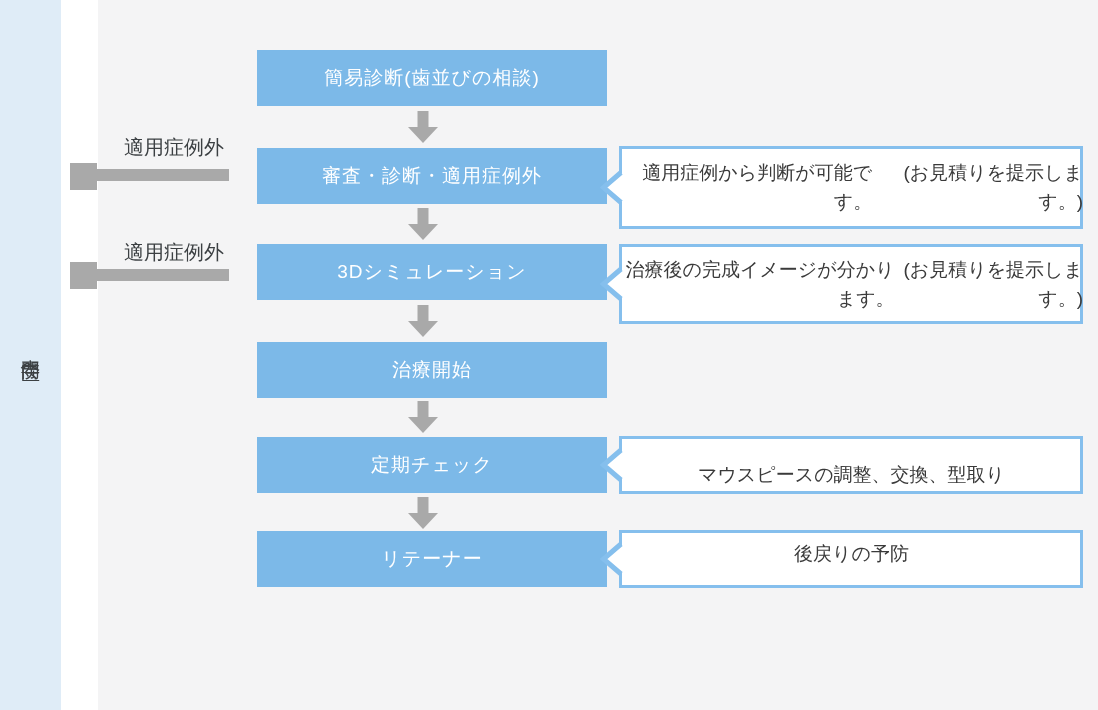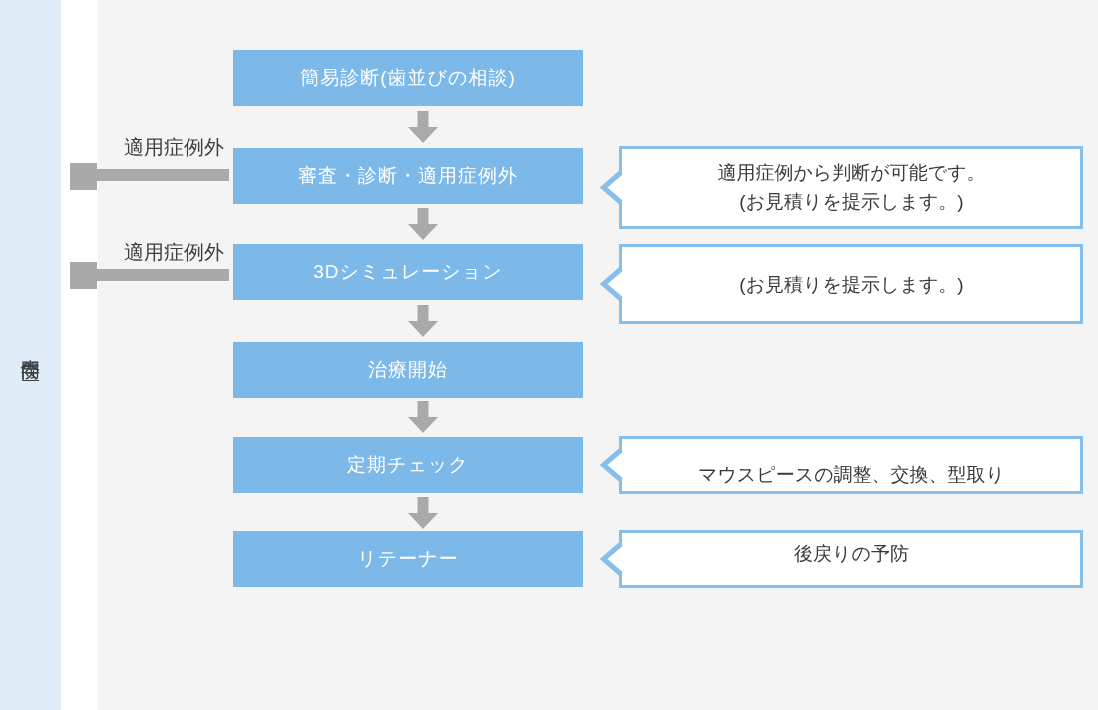--- a/index.html
+++ b/index.html
@@ -30,21 +30,21 @@
   }
 
   
   .main-panel{
     position:absolute;left:98px;top:0;width:1000px;height:710px;
     background:#f4f4f5;
   }
 
   
   .step{
-    position:absolute;left:233px;width:350px;height:56px;
+    position:absolute;left:257px;width:350px;height:56px;
     background:#7cb9e8;
     display:flex;align-items:center;justify-content:center;
     color:#ffffff;font-size:19px;font-weight:500;
     letter-spacing:1px;
   }
   .step1{top:50px;}
   .step2{top:148px;}
   .step3{top:244px;}
   .step4{top:342px;}
   .step5{top:437px;}
@@ -62,22 +62,22 @@
     font-size:20px;color:#3c4043;line-height:26px;white-space:nowrap;
   }
   .bb1{top:163px;} .bar1{top:169px;} .bl1{top:134px;}
   .bb2{top:262px;} .bar2{top:269px;} .bl2{top:239px;}
 
   
   .callout-svg{position:absolute;left:600px;}
   .co-svg1{top:144px;} .co-svg2{top:242px;} .co-svg3{top:434px;} .co-svg4{top:528px;}
   .callout-text{
     position:absolute;left:620px;width:463px;
-    display:flex;flex-direction:column;align-items:center;justify-content:center;
-    color:#3a3a3a;font-size:19px;line-height:29px;text-align:left;
+    display:flex;flex-direction:row;align-items:center;justify-content:center;
+    color:#3a3a3a;font-size:19px;line-height:29px;text-align:right;
   }
   .co-t1{top:146px;height:82px;}
   .co-t2{top:244px;height:80px;}
   .co-t3{top:436px;height:76px;}
   .co-t4{top:530px;height:46px;}
 </style>
 </head>
 <body>
 
 <div class="canvas">
@@ -144,20 +144,21 @@
   <div class="callout-text co-t1">
     <div>適用症例から判断が可能です。</div>
     <div>(お見積りを提示します。)</div>
   </div>
 
   <svg class="callout-svg co-svg2" width="486" height="84" viewBox="0 0 486 84">
     <path d="M 20.5,3.5 H 481.5 V 80.5 H 20.5 V 57 L 3.5,42 L 20.5,27 Z" fill="#ffffff" stroke="#85bfed" stroke-width="3"></path>
     <path d="M 21,27 L 3.5,42 L 21,57" fill="none" stroke="#85bfed" stroke-width="5"></path>
   </svg>
   <div class="callout-text co-t2">
+    <div>治療後の完成イメージが分かります。</div>
     <div>(お見積りを提示します。)</div>
   </div>
 
   <svg class="callout-svg co-svg3" width="486" height="62" viewBox="0 0 486 62">
     <path d="M 20.5,3.5 H 481.5 V 58.5 H 20.5 V 46 L 3.5,31 L 20.5,16 Z" fill="#ffffff" stroke="#85bfed" stroke-width="3"></path>
     <path d="M 21,16 L 3.5,31 L 21,46" fill="none" stroke="#85bfed" stroke-width="5"></path>
   </svg>
   <div class="callout-text co-t3">
     <div>マウスピースの調整、交換、型取り</div>
   </div>

